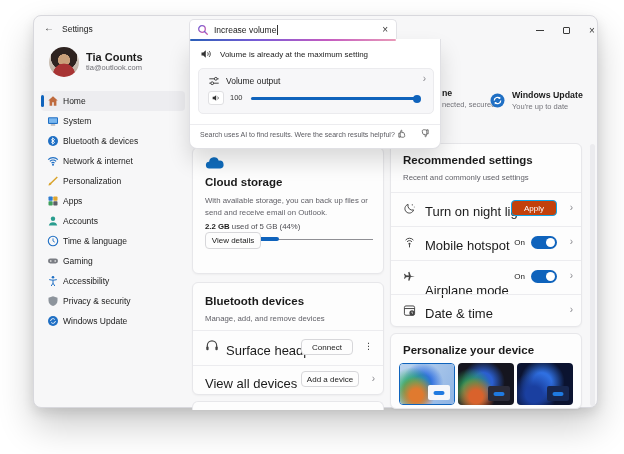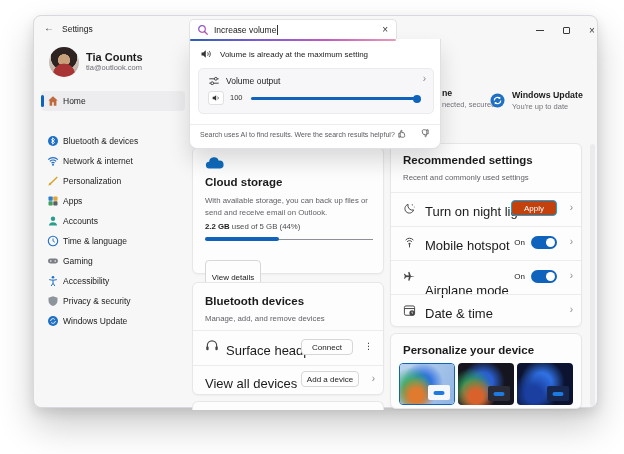--- a/index.html
+++ b/index.html
@@ -103,20 +103,30 @@
 
   <div class="nav-item selected" style="top:75px;">
     <span class="nav-pill"></span>
     <span class="nav-ico">
           <svg width="12" height="12" viewBox="0 0 12 12">
             <path d="M6 1.3 1.3 5.5h1.3v5.2h2.6V7.2h1.6v3.5h2.6V5.5h1.3z" fill="#bf6b3f"></path>
           </svg>
         </span>
     <span class="nav-label">Home</span>
   </div>
+  <div class="nav-item" style="top:95px;">
+    <span class="nav-ico">
+          <svg width="12" height="12" viewBox="0 0 12 12">
+            <rect x="1" y="2.3" width="10" height="6.6" rx="1" fill="#1f6fc4"></rect>
+            <rect x="2" y="3.3" width="8" height="4.6" fill="#79b7f0"></rect>
+            <rect x="3.8" y="9.4" width="4.4" height="1.1" fill="#9a9aa0"></rect>
+          </svg>
+        </span>
+    <span class="nav-label">System</span>
+  </div>
   <div class="nav-item" style="top:115px;">
     <span class="nav-ico">
           <svg width="12" height="12" viewBox="0 0 12 12">
             <circle cx="6" cy="6" r="5" fill="#1f6fc4"></circle>
             <path d="M5.6 2.9v6.2M5.6 2.9l2 1.7-3.5 3M5.6 9.1l2-1.7-3.5-3" stroke="#fff" stroke-width=".85" fill="none"></path>
           </svg>
         </span>
     <span class="nav-label">Bluetooth &amp; devices</span>
   </div>
   <div class="nav-item" style="top:135px;">
@@ -208,21 +218,21 @@
             <path d="M13.8 11H4.1A3.1 3.1 0 0 1 3.7 4.8 4.5 4.5 0 0 1 12.4 3.9 3.6 3.6 0 0 1 13.8 11z" fill="#0f6cbd"></path>
           </svg>
     </div>
     <div class="abs t-title" style="left:12px;top:28px;">Cloud storage</div>
     <div class="abs t-sub" style="left:12px;top:47px;width:170px;line-height:11.5px;">With available storage, you can back up files or send and receive email on Outlook.</div>
     <div class="abs" style="left:12px;top:74px;font-size:7.8px;color:#4c4c52;"><b style="color:#1b1b1b;">2.2 GB</b><span> used of 5 GB (44%)</span></div>
     <div id="cloud-bar">
       <div id="cloud-line"></div>
       <div id="cloud-fill" style="width: 44%;"></div>
     </div>
-    <div class="btn" style="left:12px;top:112px;width:56px;height:35px;">View details</div>
+    <div class="btn" style="left:12px;top:84px;width:56px;height:17px;">View details</div>
   </div>
 
   <div class="card" style="left:158px;top:266px;width:192px;height:113px;">
     <div class="abs t-title" style="left:12px;top:12px;">Bluetooth devices</div>
     <div class="abs t-sub" style="left:12px;top:31px;">Manage, add, and remove devices</div>
     <div class="sep" style="top:47px;"></div>
     <div class="abs" style="left:12px;top:55px;">
       <svg width="14" height="14" viewBox="0 0 12 12">
             <path d="M2 9V6.4a4 4 0 0 1 8 0V9" stroke="#444" stroke-width="1" fill="none"></path>
             <rect x="1.1" y="7.3" width="2" height="3.2" rx=".9" fill="#444"></rect>

